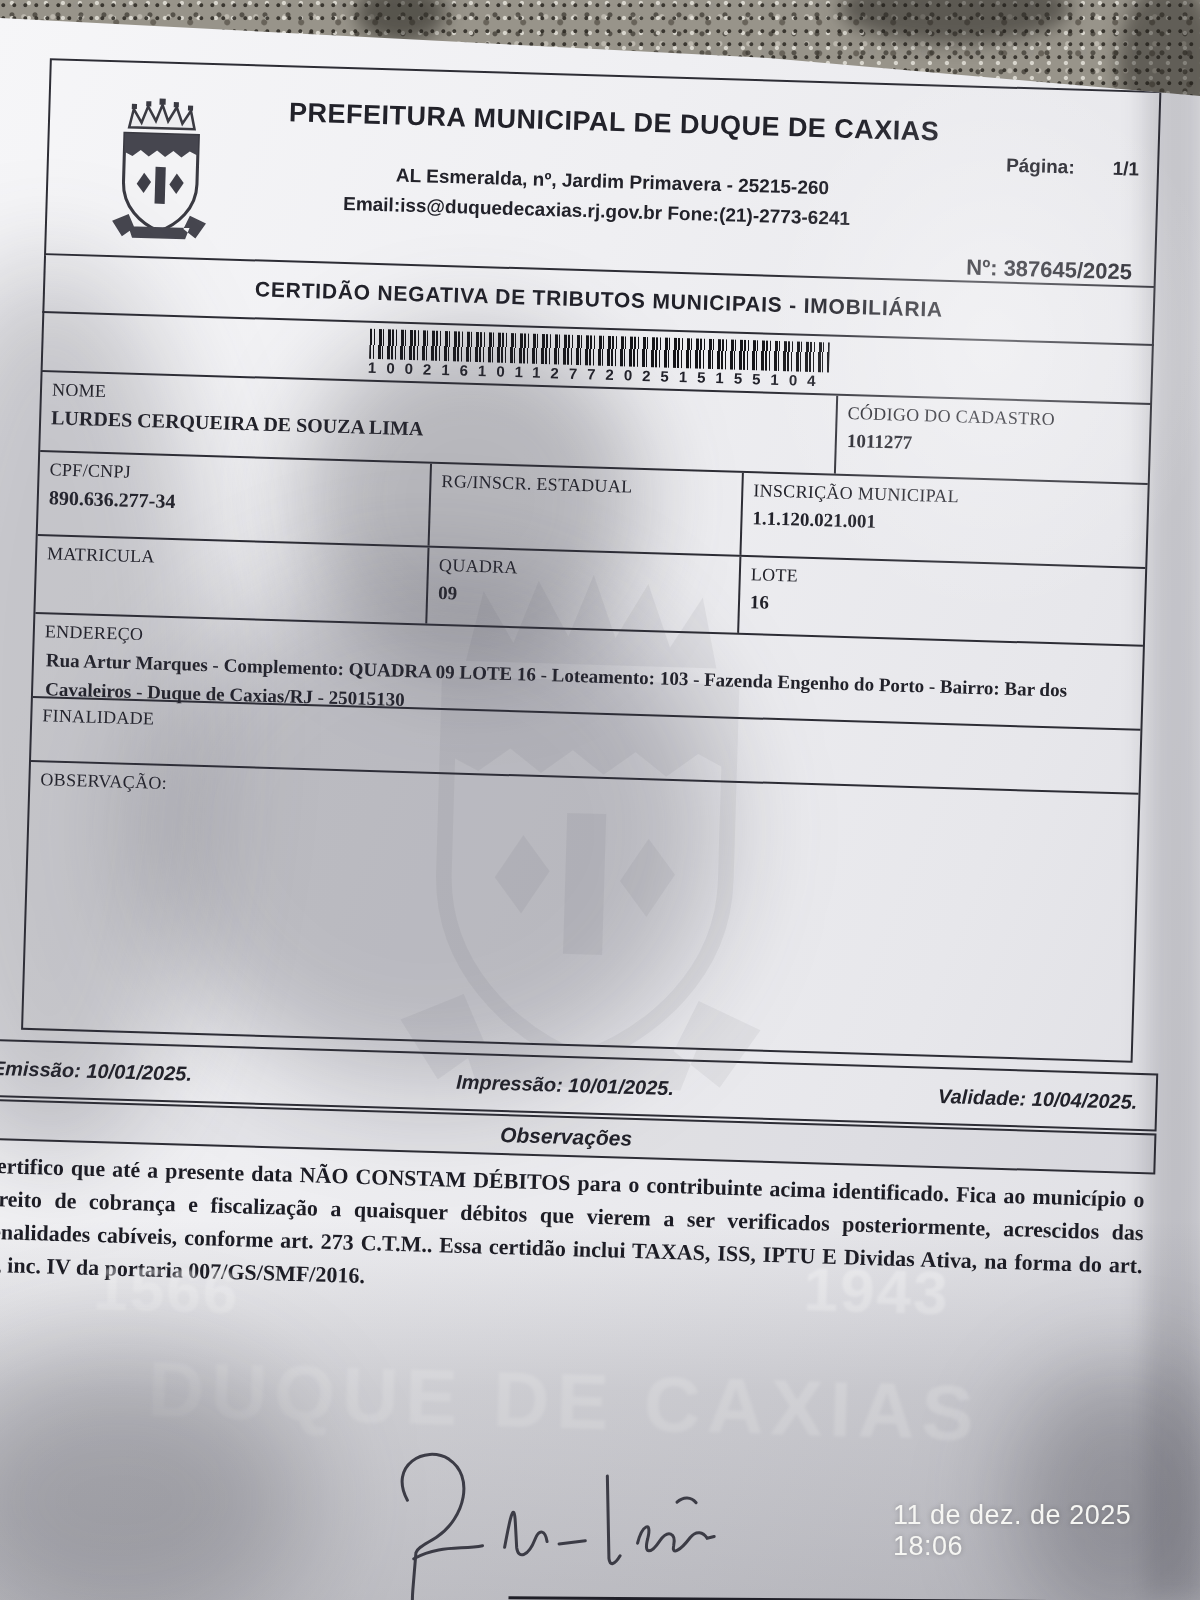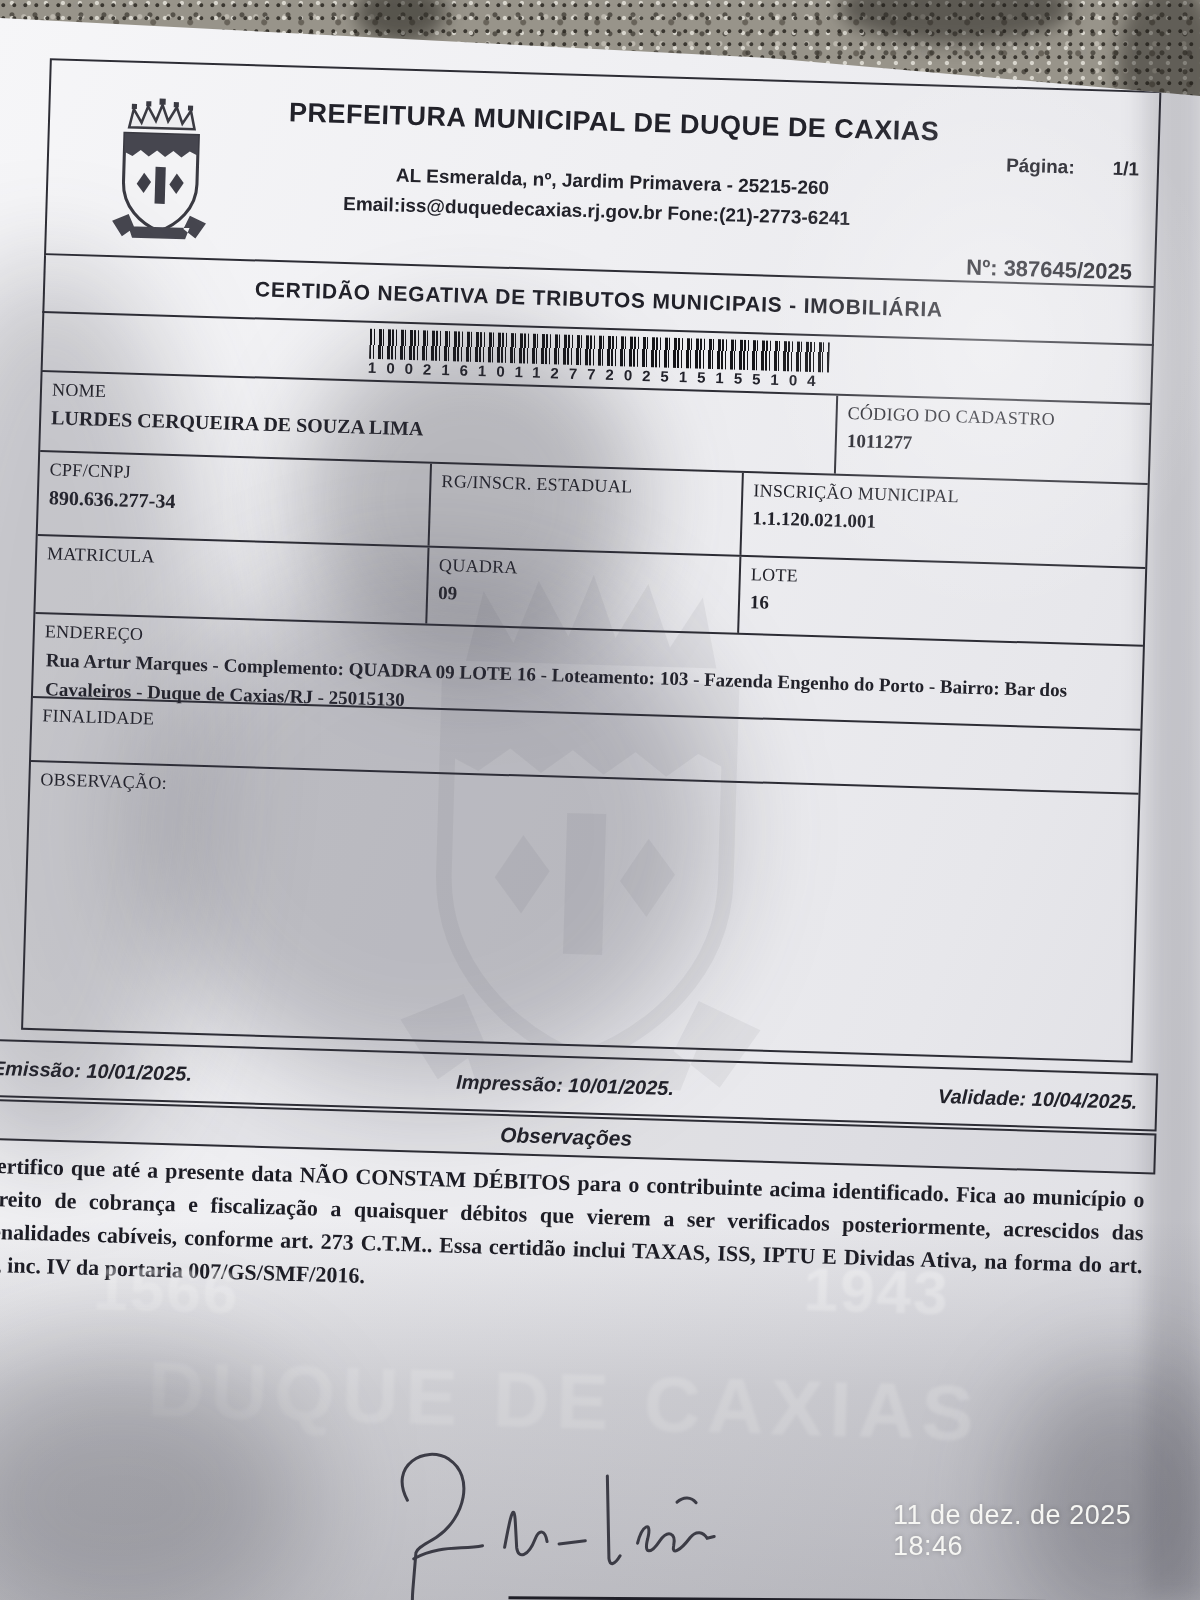--- a/index.html
+++ b/index.html
@@ -233,13 +233,13 @@
   <div class="sh head"></div>
   <div class="sh body"></div>
   <div class="sh left"></div>
   <div class="sh bl"></div>
   <div class="sh br"></div>
   <div class="sh right"></div>
   <div class="sh bottom"></div>
   <div class="sheen"></div>
 </div>
 
-<div class="timestamp">11 de dez. de 2025 18:46</div>
+<div class="timestamp">11 de dez. de 2025 18:06</div>
 
 </body></html>

